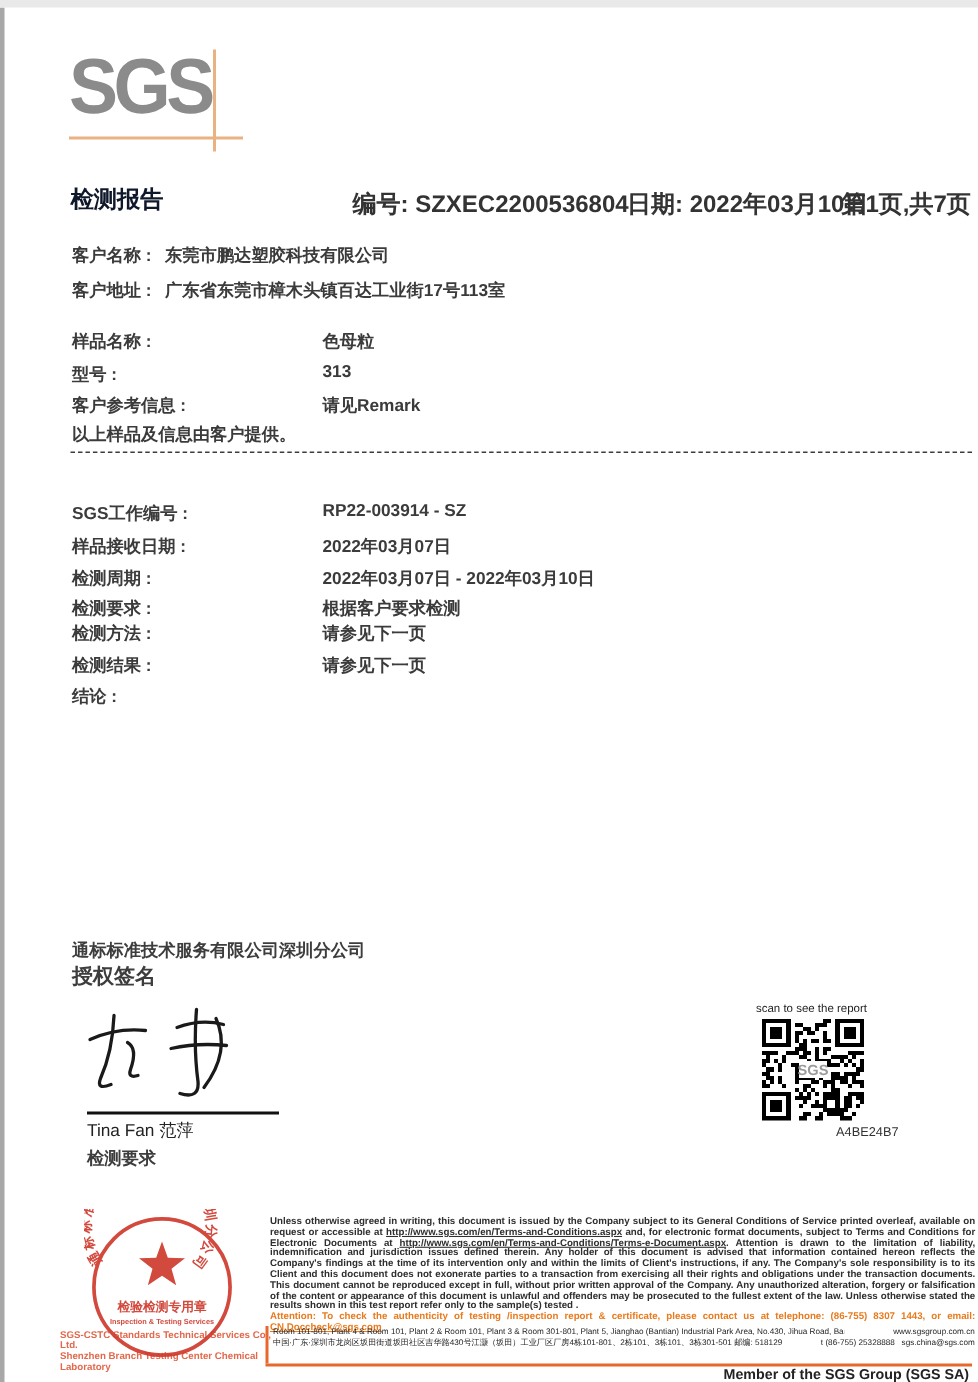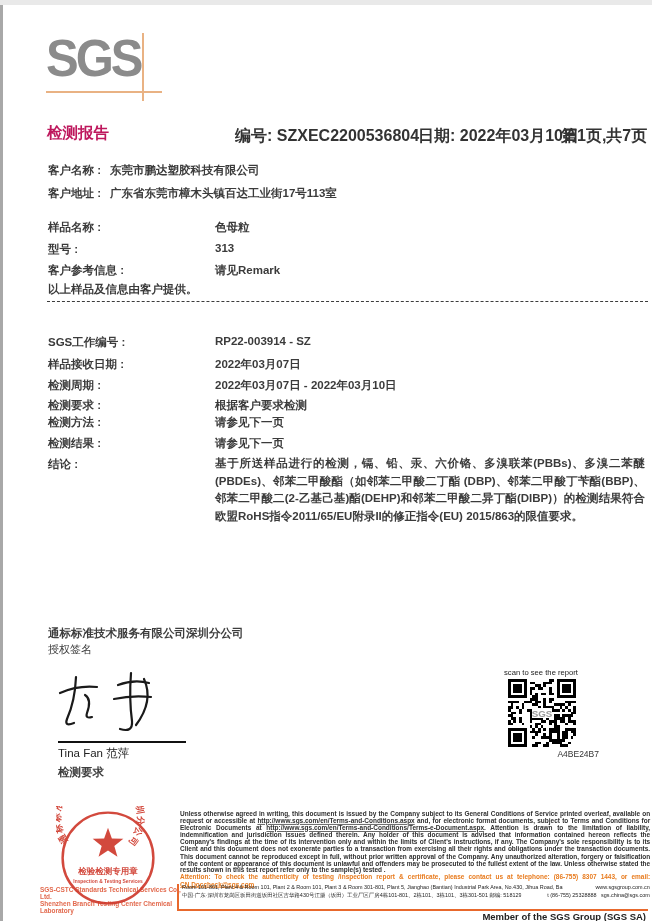--- a/index.html
+++ b/index.html
@@ -7,34 +7,34 @@
     position:relative;width:652px;height:921px;background:#ffffff;
     font-family:"Liberation Sans",sans-serif;color:#3d3d3d;overflow:hidden;
     margin:5px auto;
   }
   .edge{position:absolute;left:0;top:0;width:3px;height:921px;background:#a8a8a8;}
   
   .logo{position:absolute;left:46px;top:28px;font-size:49px;font-weight:700;
         color:#8b8b8b;letter-spacing:-3px;line-height:1;transform:scaleY(1.06);transform-origin:top left;}
   .mark-h{position:absolute;left:46px;top:86px;width:116px;height:2px;background:#e9b283;}
   .mark-v{position:absolute;left:142px;top:28px;width:2px;height:68px;background:#e9b283;}
-  .doc-title{position:absolute;left:47px;top:118px;font-size:15.5px;font-weight:700;color:#be185d;}
+  .doc-title{position:absolute;left:47px;top:118px;font-size:15.5px;font-weight:700;color:#0f172a;}
   .hmeta{position:absolute;top:121px;font-size:16px;font-weight:600;color:#333;white-space:nowrap;}
   
   .row{position:absolute;left:48px;height:16px;font-size:11.5px;font-weight:600;color:#3b3b3b;white-space:nowrap;}
   .row .lbl{position:absolute;left:0;top:0;}
   .row .val{position:absolute;top:0;}
   .v1{left:62px;}
   .v2{left:167px;}
   .dashed{position:absolute;left:47px;top:296px;width:601px;border-top:1.6px dashed #3c3c3c;}
   .conclusion{position:absolute;left:215px;top:450px;width:430px;font-size:11.5px;font-weight:600;
               color:#3b3b3b;line-height:17.5px;text-align:justify;}
   
   .sig-company{position:absolute;left:48px;top:621px;font-size:11.5px;font-weight:600;}
-  .sig-auth{position:absolute;left:48px;top:637px;font-size:11px;font-weight:400;}
+  .sig-auth{position:absolute;left:48px;top:637px;font-size:14px;font-weight:700;}
   .sig-svg{position:absolute;left:52px;top:660px;}
   .sig-line{position:absolute;left:58px;top:736px;width:128px;height:2px;background:#111;}
   .sig-name{position:absolute;left:58px;top:741px;font-size:11.5px;font-weight:400;color:#222;}
   .sig-title{position:absolute;left:58px;top:760px;font-size:11.5px;font-weight:600;}
   
   .qr-caption{position:absolute;left:483px;top:663px;width:116px;text-align:center;
               font-size:9px;color:#222;transform:scale(0.85);transform-origin:center top;}
   .qr-box{position:absolute;left:508px;top:674px;width:68px;height:68px;}
   .qr-code-text{position:absolute;left:483px;top:744px;width:116px;text-align:right;font-size:8.5px;color:#333;}
   
@@ -118,21 +118,20 @@
   </div>
   <div class="row" style="top:410px;">
     <span class="lbl">检测方法 :</span>
     <span class="val v2">请参见下一页</span>
   </div>
   <div class="row" style="top:431px;">
     <span class="lbl">检测结果 :</span>
     <span class="val v2">请参见下一页</span>
   </div>
   <div class="row" style="top:452px;">结论 :</div>
-  <div class="conclusion">基于所送样品进行的检测，镉、铅、汞、六价铬、多溴联苯(PBBs)、多溴二苯醚(PBDEs)、邻苯二甲酸酯（如邻苯二甲酸二丁酯 (DBP)、邻苯二甲酸丁苄酯(BBP)、邻苯二甲酸二(2-乙基己基)酯(DEHP)和邻苯二甲酸二异丁酯(DIBP)）的检测结果符合欧盟RoHS指令2011/65/EU附录II的修正指令(EU) 2015/863的限值要求。</div>
 
   <div class="sig-company">通标标准技术服务有限公司深圳分公司</div>
   <div class="sig-auth">授权签名</div>
   <svg class="sig-svg" width="140" height="78" viewBox="0 0 140 78">
     <g fill="none" stroke="#1a1a1a" stroke-width="2.2" stroke-linecap="round">
       <path d="M8,28 Q26,20 45,22"></path>
       <path d="M24,12 Q23,36 15,54 Q12,62 22,58"></path>
       <path d="M33,30 Q40,34 35,48 Q33,54 40,52"></path>
       <path d="M66,20 Q82,14 97,18"></path>
       <path d="M79,8 Q77,34 80,56 Q81,68 68,64"></path>

